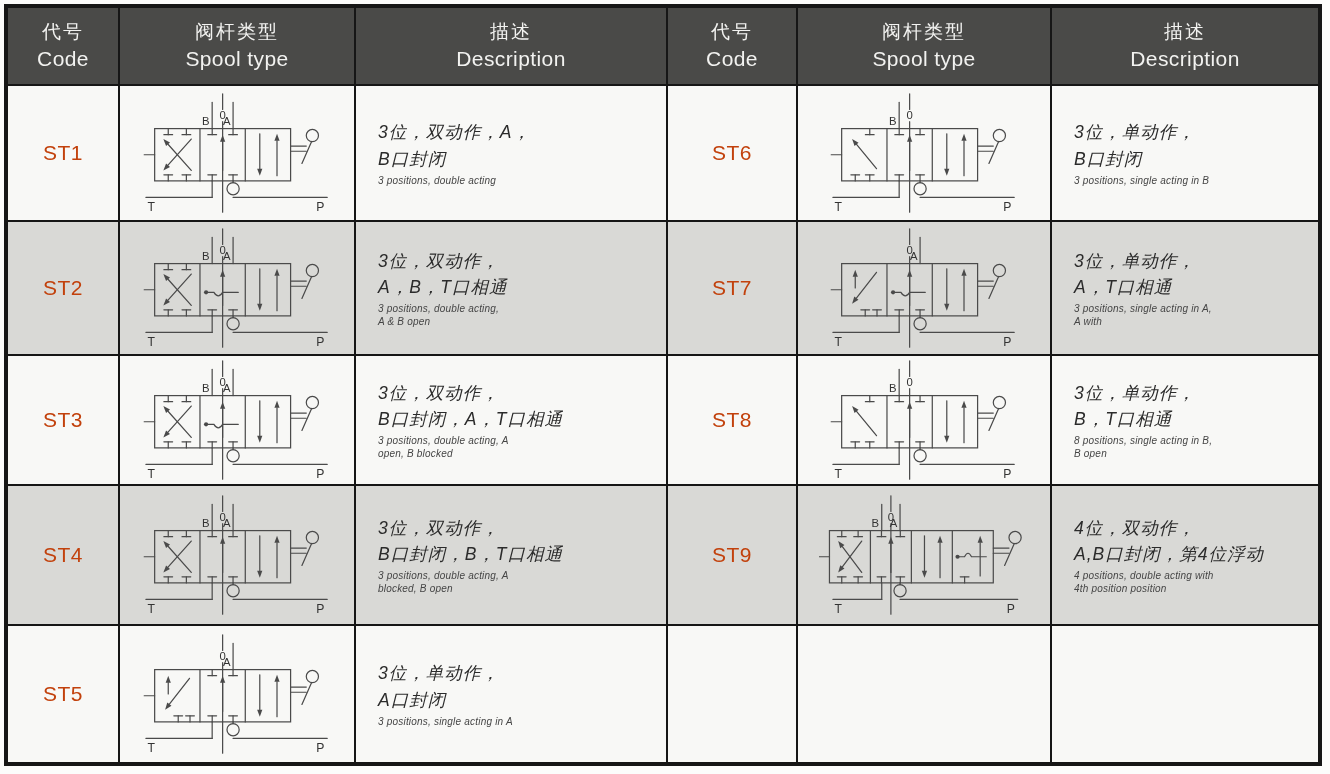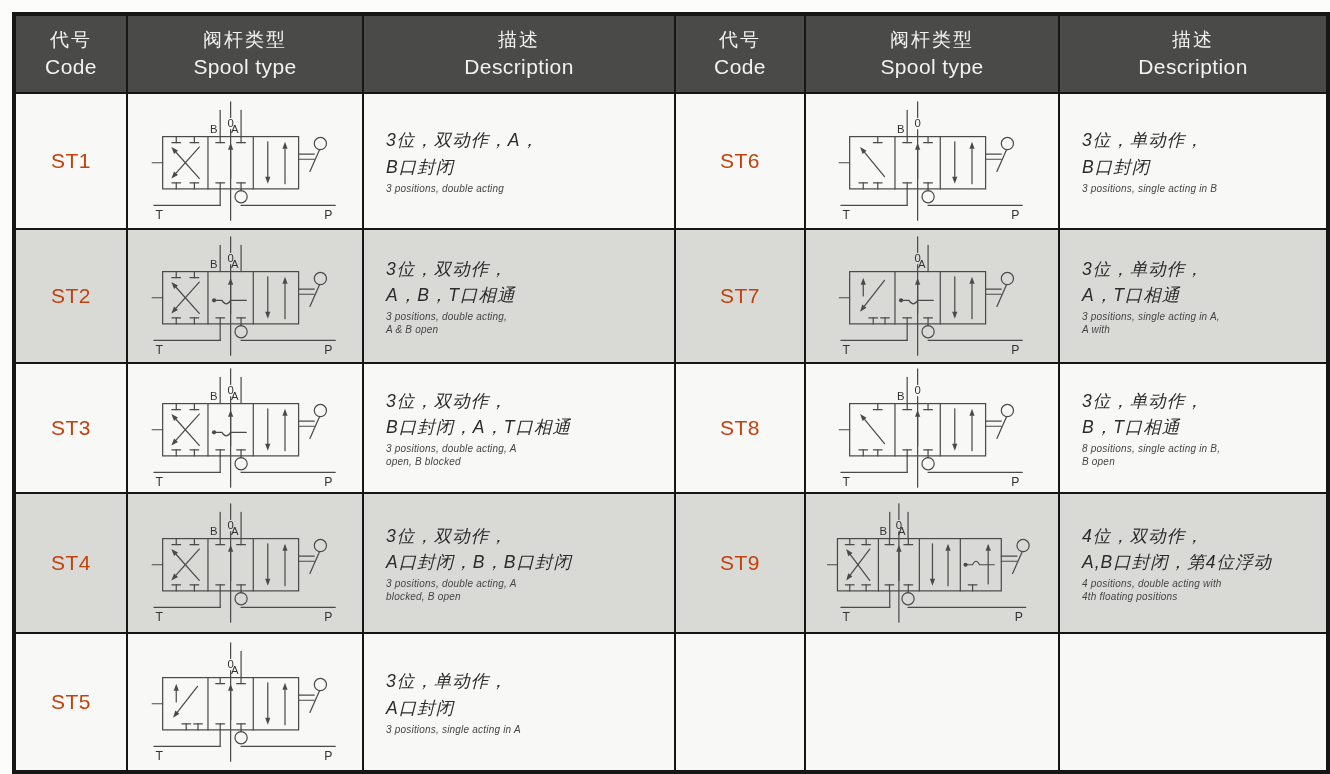--- a/index.html
+++ b/index.html
@@ -1,21 +1,21 @@
 <!DOCTYPE html>
 <html style="--header-bg: #4a4a48; --row-light: #f8f8f6; --row-shaded: #d9d9d6;"><head>
 <meta charset="utf-8">
 <style>
   * { margin:0; padding:0; box-sizing:border-box; }
   html,body { background:#ffffff; }
   body {
     font-family:"Liberation Sans","DejaVu Sans",sans-serif;
     width:1330px; height:774px; overflow:hidden;
   }
-  .page { width:1330px; height:774px; padding:12px; background:#fcfcfb; }
+  .page { width:1330px; height:774px; padding:4px; background:#fcfcfb; }
   .grid {
     width:1318px; height:762px;
     display:grid;
     grid-template-columns:110px 234px 310px 128px 252px 266px;
     grid-template-rows:76px 134px 132px 128px 138px 136px;
     gap:2px;
     background:#161616;
     border:4px solid #161616;
   }
   .cell { background:var(--row-light,#f8f8f6); overflow:hidden; }
@@ -480,21 +480,21 @@
             <text x="22" y="136" font-size="14" fill="#333" stroke="none" text-anchor="middle">T</text>
             <line x1="182" y1="62" x2="200" y2="62"></line>
             <line x1="182" y1="68" x2="200" y2="68"></line>
             <circle cx="207" cy="50" r="7"></circle>
             <line x1="195" y1="82" x2="206" y2="57"></line>
           </g>
         </svg>
       </div>
       <div class="cell desc-cell shaded">
         <div class="zh">3位，双动作，</div>
-        <div class="zh">A口封闭，B，B口封闭</div>
+        <div class="zh">B口封闭，B，T口相通</div>
         <div class="en">3 positions, double acting, A</div>
         <div class="en">blocked, B open</div>
       </div>
       <div class="cell code-cell shaded">
         <span>ST9</span>
       </div>
       <div class="cell diagram-cell shaded">
         <svg viewBox="0 0 240 140" xmlns="http://www.w3.org/2000/svg">
           <g stroke="#4a4a4a" stroke-width="1.4" fill="none" stroke-linecap="round">
             <rect x="12" y="42" width="188" height="60"></rect>
@@ -552,21 +552,21 @@
             <line x1="200" y1="68" x2="218" y2="68"></line>
             <circle cx="225" cy="50" r="7"></circle>
             <line x1="213" y1="82" x2="224" y2="57"></line>
           </g>
         </svg>
       </div>
       <div class="cell desc-cell shaded">
         <div class="zh">4位，双动作，</div>
         <div class="zh">A,B口封闭，第4位浮动</div>
         <div class="en">4 positions, double acting with</div>
-        <div class="en">4th floating positions</div>
+        <div class="en">4th position position</div>
       </div>
       <div class="cell code-cell">
         <span>ST5</span>
       </div>
       <div class="cell diagram-cell">
         <svg viewBox="0 0 240 140" xmlns="http://www.w3.org/2000/svg">
           <g stroke="#4a4a4a" stroke-width="1.4" fill="none" stroke-linecap="round">
             <rect x="26" y="42" width="156" height="60"></rect>
             <line x1="78" y1="42" x2="78" y2="102"></line>
             <line x1="130" y1="42" x2="130" y2="102"></line>

